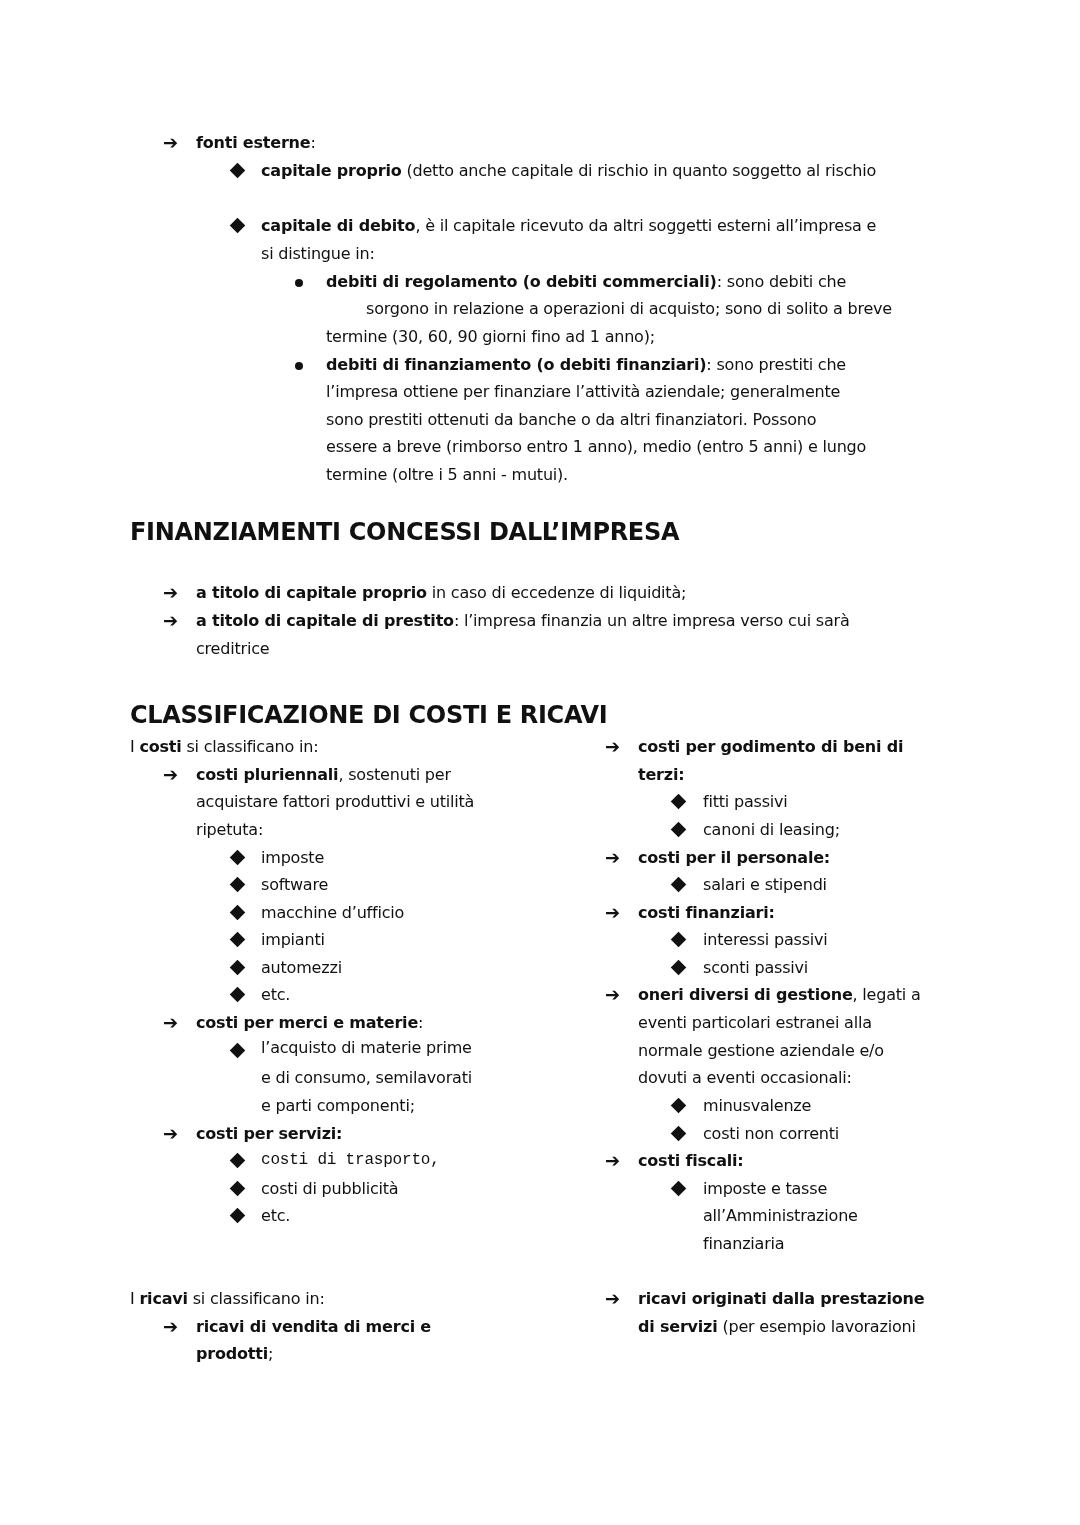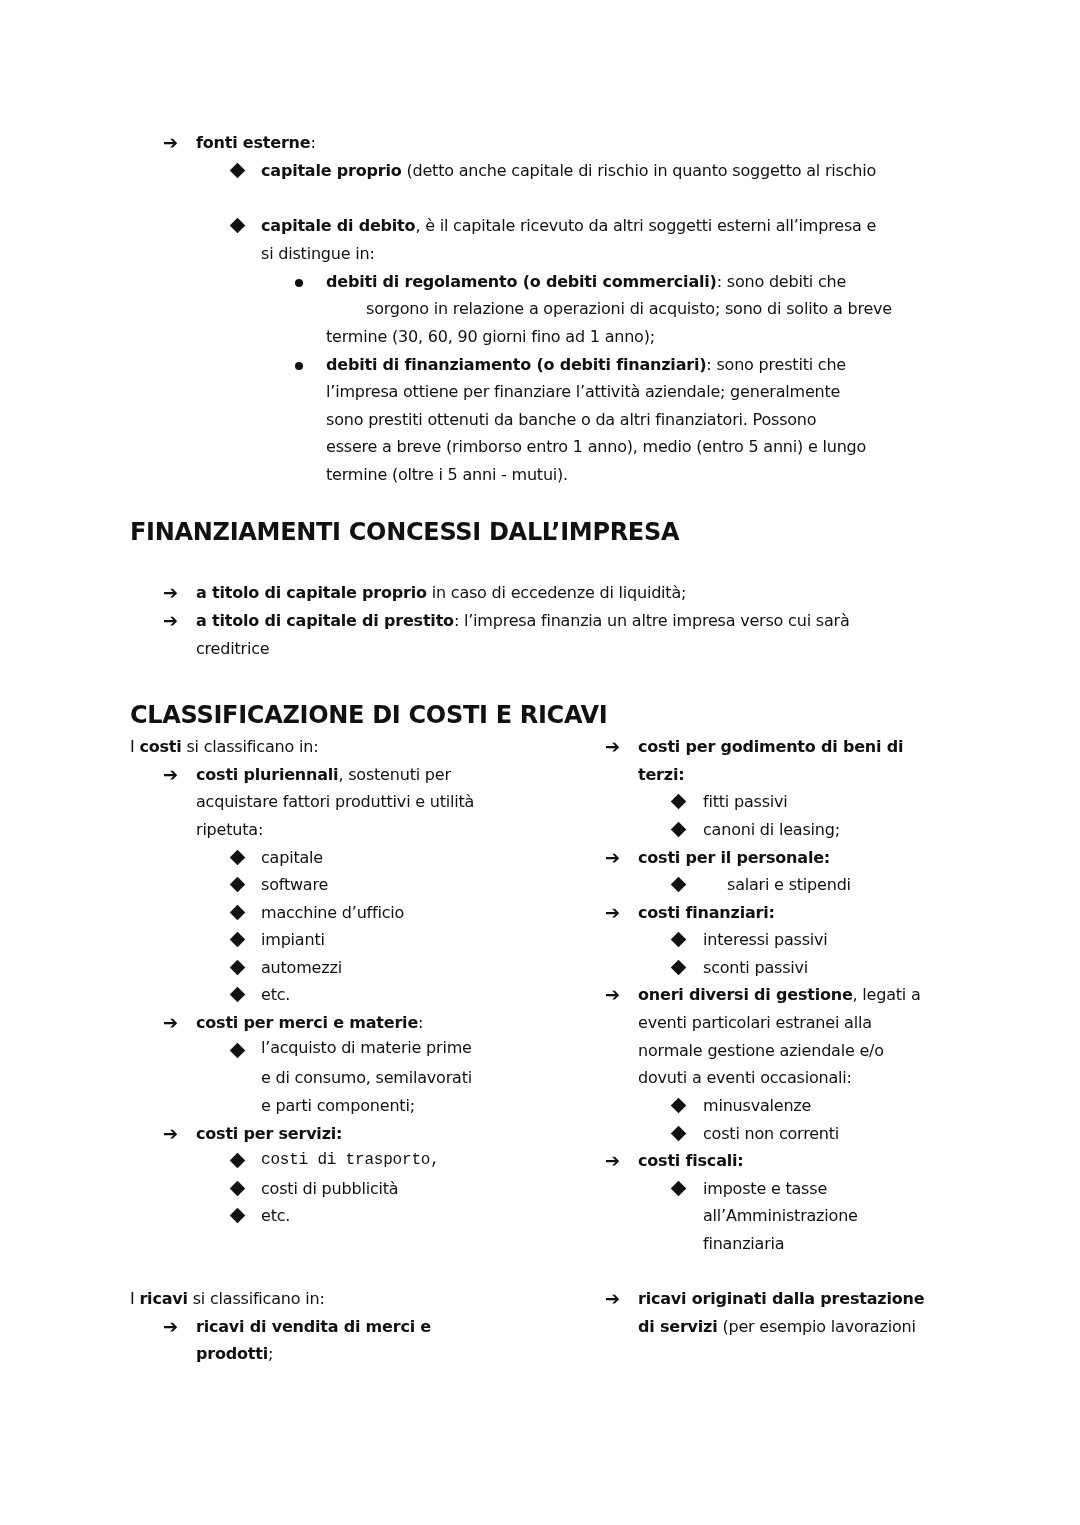--- a/index.html
+++ b/index.html
@@ -53,21 +53,21 @@
 
   <div class="h" style="left:130px;top:701px;">CLASSIFICAZIONE DI COSTI E RICAVI</div>
   <div class="line" style="left:130px;top:733px;"><span>I </span><span class="b">costi</span><span> si classificano in:</span></div>
 
   <span class="arrow" style="left:163px;top:761px;">➔</span>
   <div class="line" style="left:196px;top:761px;"><span class="b">costi pluriennali</span><span>, sostenuti per</span></div>
   <div class="line" style="left:196px;top:788px;">acquistare fattori produttivi e utilità</div>
   <div class="line" style="left:196px;top:816px;">ripetuta:</div>
 
   <span class="diamond" style="left:232px;top:852px;"></span>
-  <div class="line" style="left:261px;top:844px;">capitale</div>
+  <div class="line" style="left:261px;top:844px;">imposte</div>
   <span class="diamond" style="left:232px;top:879px;"></span>
   <div class="line" style="left:261px;top:871px;">software</div>
   <span class="diamond" style="left:232px;top:907px;"></span>
   <div class="line" style="left:261px;top:899px;">macchine d’ufficio</div>
   <span class="diamond" style="left:232px;top:934px;"></span>
   <div class="line" style="left:261px;top:926px;">impianti</div>
   <span class="diamond" style="left:232px;top:962px;"></span>
   <div class="line" style="left:261px;top:954px;">automezzi</div>
   <span class="diamond" style="left:232px;top:989px;"></span>
   <div class="line" style="left:261px;top:981px;">etc.</div>
@@ -92,21 +92,21 @@
   <div class="line b" style="left:638px;top:733px;">costi per godimento di beni di</div>
   <div class="line b" style="left:638px;top:761px;">terzi:</div>
   <span class="diamond" style="left:673px;top:796px;"></span>
   <div class="line" style="left:703px;top:788px;">fitti passivi</div>
   <span class="diamond" style="left:673px;top:824px;"></span>
   <div class="line" style="left:703px;top:816px;">canoni di leasing;</div>
 
   <span class="arrow" style="left:605px;top:844px;">➔</span>
   <div class="line b" style="left:638px;top:844px;">costi per il personale:</div>
   <span class="diamond" style="left:673px;top:879px;"></span>
-  <div class="line" style="left:703px;top:871px;margin-left:24px;">salari e stipendi</div>
+  <div class="line" style="left:703px;top:871px;">salari e stipendi</div>
 
   <span class="arrow" style="left:605px;top:899px;">➔</span>
   <div class="line b" style="left:638px;top:899px;">costi finanziari:</div>
   <span class="diamond" style="left:673px;top:934px;"></span>
   <div class="line" style="left:703px;top:926px;">interessi passivi</div>
   <span class="diamond" style="left:673px;top:962px;"></span>
   <div class="line" style="left:703px;top:954px;">sconti passivi</div>
 
   <span class="arrow" style="left:605px;top:981px;">➔</span>
   <div class="line" style="left:638px;top:981px;"><span class="b">oneri diversi di gestione</span><span>, legati a</span></div>

